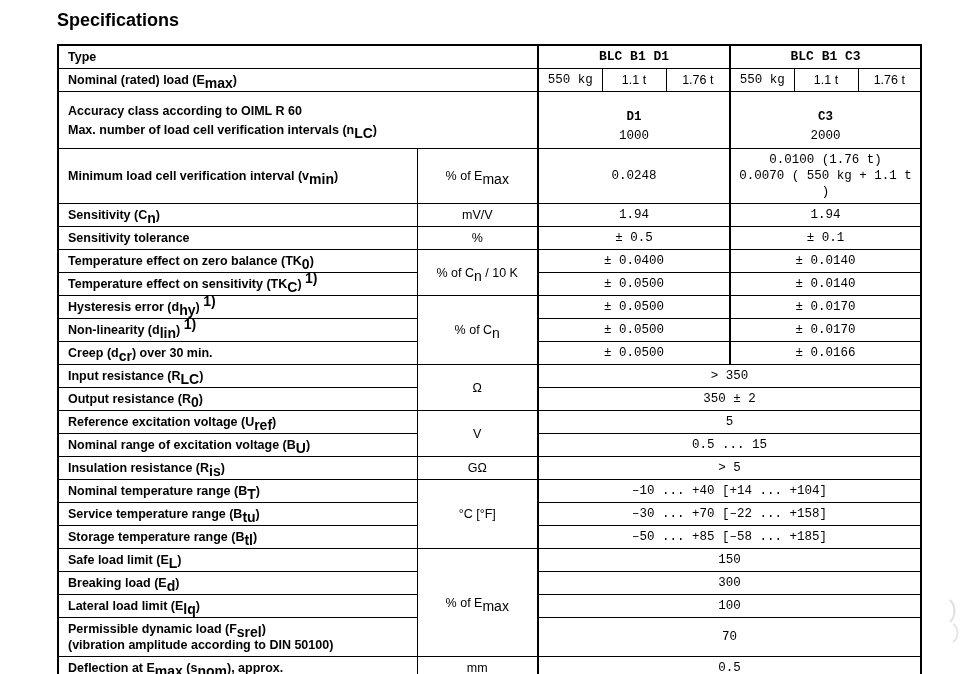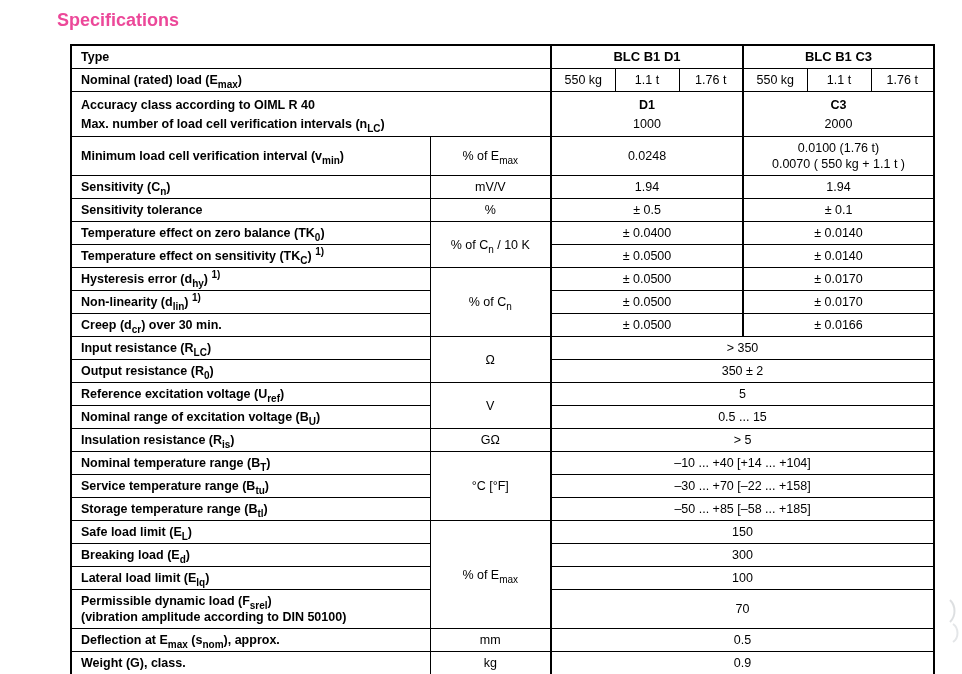--- a/index.html
+++ b/index.html
@@ -7,45 +7,45 @@
     margin: 0; padding: 0;
     width: 962px; height: 674px;
     overflow: hidden;
     background: #ffffff;
     font-family: "Liberation Sans", sans-serif;
     color: #000;
   }
   .page { position: relative; width: 962px; height: 674px; }
   .title {
     position: absolute; left: 57px; top: 10px;
-    margin: 0; font-size: 18px; font-weight: 700; color: #ec4899;
+    margin: 0; font-size: 18px; font-weight: 700; color: #000000;
   }
   .table-wrap {
-    position: absolute; left: 70px; top: 44px;
+    position: absolute; left: 57px; top: 44px;
     width: 866px; height: 630px; overflow: hidden;
   }
   table.spec {
     border-collapse: collapse; table-layout: fixed;
     width: 864px; border: 2px solid #000;
   }
   td {
     border: 1px solid #000;
     font-size: 12.5px; line-height: 16px;
     padding: 3px 6px;
     text-align: center; vertical-align: middle;
     overflow: hidden;
     font-weight: 400;
   }
   td.lbl { text-align: left; font-weight: 700; padding-left: 9px; padding-right: 4px; }
   td.hdr { font-weight: 700; font-size: 13px; }
   td.unit, td.val { font-weight: 400; }
-  td.grp { border-left-width: 2px; }
+  td.grp { border-left-width: 2px; font-family: Liberation Mono, monospace; }
   td.spread div { padding: 1.5px 0; }
-  .b { font-weight: 700; }
-  sub, sup { font-size: 10px; line-height: 0; }
+  .b { font-weight: 700; margin-top: 12px; }
+  sub, sup { font-size: 14px; line-height: 0; }
   .artifact {
     position: absolute; right: 0px; top: 596px;
     width: 16px; height: 48px; opacity: 0.55;
   }
 </style>
 </head>
 <body>
 
 <div class="page">
   <h1 class="title">Specifications</h1>
@@ -92,21 +92,21 @@
             </td>
             <td class="val">
               <div>1.1 t</div>
             </td>
             <td class="val">
               <div>1.76 t</div>
             </td>
           </tr>
           <tr>
             <td class="lbl spread" colspan="2">
-              <div>Accuracy class according to OIML R 40</div>
+              <div>Accuracy class according to OIML R 60</div>
               <div>Max. number of load cell verification intervals (n<sub>LC</sub>)</div>
             </td>
             <td class="val grp spread" colspan="3">
               <div class="b">D1</div>
               <div>1000</div>
             </td>
             <td class="val grp spread" colspan="3">
               <div class="b">C3</div>
               <div>2000</div>
             </td>

